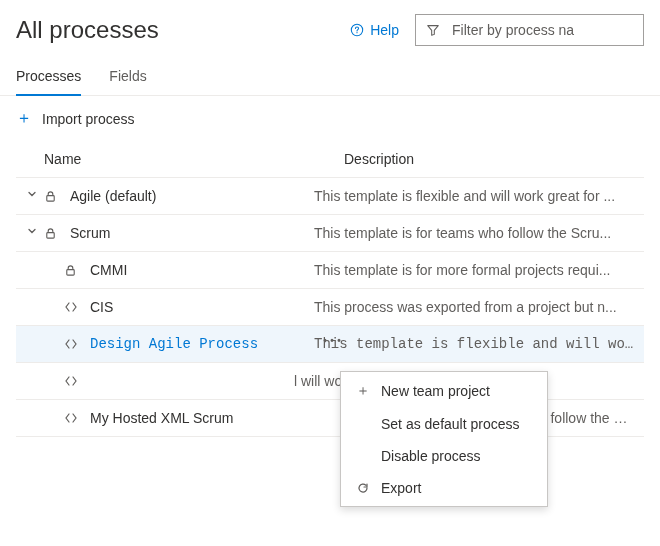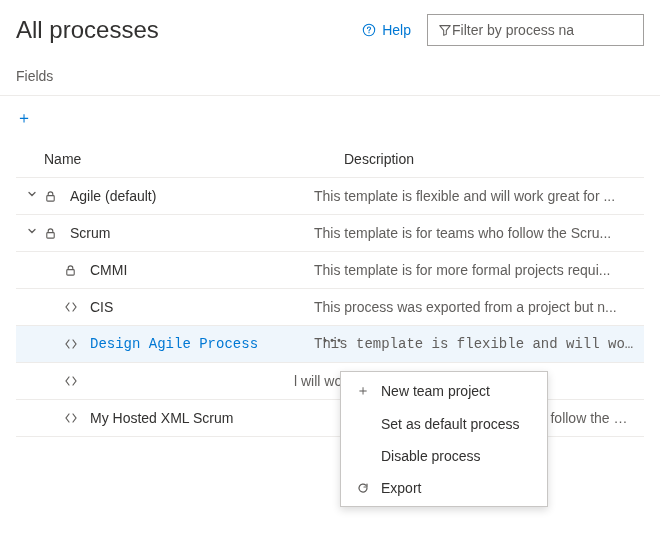--- a/index.html
+++ b/index.html
@@ -34,21 +34,21 @@
     display: flex;
     align-items: center;
     gap: 6px;
     color: #0078d4;
     font-size: 14px;
     cursor: pointer;
   }
   .filter-box {
     display: flex;
     align-items: center;
-    gap: 0;
+    gap: 12px;
     border: 1px solid #a19f9d;
     padding: 4px 10px;
     height: 32px;
     min-width: 140px;
     color: #605e5c;
   }
   .filter-input {
     border: none;
     outline: none;
     font-size: 14px;
@@ -177,26 +177,28 @@
               <path d="M2 3h12l-4.5 5.5V13l-3 1V8.5L2 3z" stroke="#605e5c" stroke-width="1.2" stroke-linejoin="round"></path>
             </svg>
         </span>
         <input class="filter-input" placeholder="Filter by process na" style="">
       </div>
     </div>
   </div>
 </div>
 
 <div class="tabs">
+  <div class="tab active">Processes</div>
   <div class="tab">Fields</div>
 </div>
 
 <div class="toolbar">
   <div class="import-btn">
     <span class="plus-icon">＋</span>
+    <span>Import process</span>
   </div>
 </div>
 
 <div class="table">
   <div class="table-header">
     <div class="col-name">Name</div>
     <div class="col-desc">Description</div>
   </div>
 
   <div class="row">

